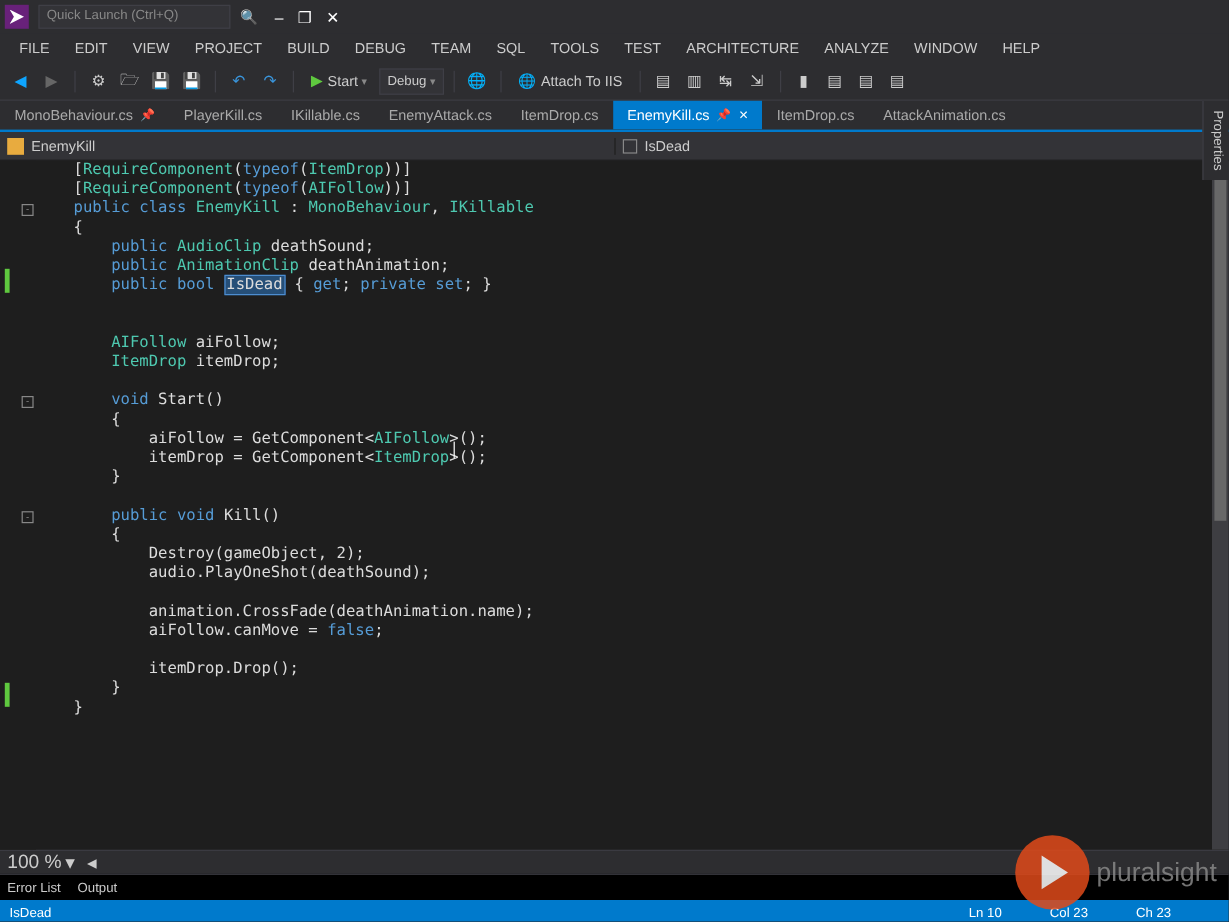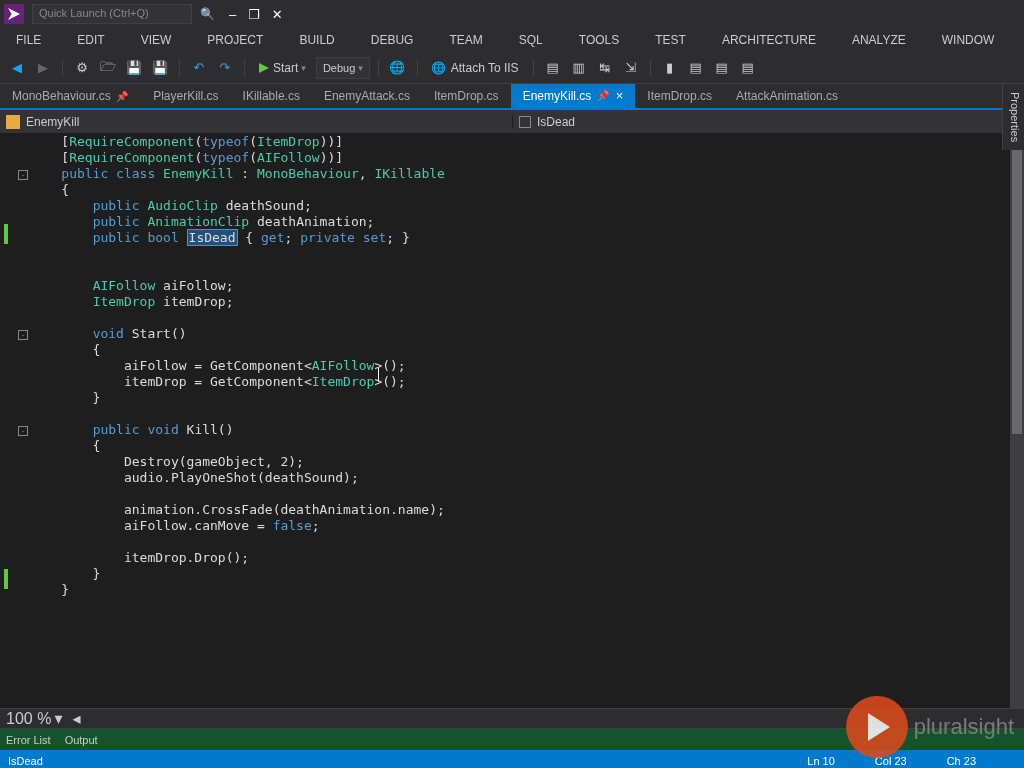--- a/index.html
+++ b/index.html
@@ -4,21 +4,21 @@
 <style>
 * { margin:0; padding:0; box-sizing:border-box; }
 body { font-family:"Segoe UI",Arial,sans-serif; font-size:12px; background:#2d2d30; color:#ccc; width:1024px; height:768px; overflow:hidden; position:relative; }
 .title-bar { height:28px; background:#2d2d30; display:flex; align-items:center; padding:0 4px; }
 .vs-logo { width:20px; height:20px; background:#68217a; margin-right:8px; position:relative; display:flex; align-items:center; justify-content:center; }
 .vs-logo::before{content:"";position:absolute;width:12px;height:12px;background:#fff;clip-path:polygon(0 0,100% 50%,0 100%,30% 50%);}
 .title-text { color:#999; font-size:11px; flex:1; }
 .quicklaunch { background:#333337; border:1px solid #3f3f46; width:160px; height:20px; color:#888; padding:2px 6px; font-size:11px; margin-right:8px;}
 .window-controls { display:flex; gap:12px; color:#fff; }
 .window-controls span{cursor:pointer;font-size:13px;}
-.menu-bar { height:24px; display:flex; align-items:center; padding:0 6px; gap:16px; }
+.menu-bar { height:24px; display:flex; align-items:center; padding:0 6px; gap:1px; }
 .menu-bar span { color:#ccc; padding:4px 10px; font-size:12px; cursor:pointer; }
 .toolbar { height:32px; display:flex; align-items:center; padding:0 6px; gap:4px; border-bottom:1px solid #3f3f46;}
 .toolbar-btn { width:22px; height:22px; display:flex; align-items:center; justify-content:center; color:#ccc; cursor:pointer; font-size:13px;}
 .toolbar-sep { width:1px; height:18px; background:#3f3f46; margin:0 4px;}
 .start-btn{display:flex;align-items:center;color:#ccc;padding:2px 6px;cursor:pointer;}
 .start-btn svg{margin-right:4px;}
 .dropdown{background:#333337;border:1px solid #3f3f46;color:#ccc;padding:2px 6px;font-size:11px;height:22px;display:flex;align-items:center;cursor:pointer;}
 .tab-strip { height:26px; background:#2d2d30; display:flex; align-items:flex-end; border-bottom:2px solid #007acc; overflow:hidden;}
 .tab { padding:5px 12px; color:#aaa; font-size:12px; cursor:pointer; display:flex; align-items:center; gap:6px; white-space:nowrap;}
 .tab.active { background:#007acc; color:#fff; }
@@ -32,21 +32,21 @@
 .editor-area { position:relative; height:574px; background:#1e1e1e; display:flex; }
 .gutter { width:30px; background:#1e1e1e; position:relative;}
 .fold{position:absolute;left:18px;width:10px;height:10px;border:1px solid #888;color:#888;font-size:8px;line-height:8px;text-align:center;cursor:pointer;}
 .bar-green{position:absolute;left:4px;width:4px;background:#5fc93f;}
 .code { flex:1; font-family:Consolas,monospace; font-size:13px; line-height:16px; padding:0 0; white-space:pre; color:#dcdcdc; overflow:hidden;}
 .kw{color:#569cd6;} .type{color:#4ec9b0;} .sel{background:#264f78;border:1px solid #4d8dd0;padding:0 1px;}
 .scrollbar{width:14px;background:#3e3e42;position:relative;}
 .scroll-thumb{position:absolute;top:0;left:2px;right:2px;height:300px;background:#686868;}
 .zoom-bar{height:20px;background:#2d2d30;display:flex;align-items:center;padding:0 6px;border-top:1px solid #3f3f46;}
 .zoom-bar span{color:#ccc;font-size:16px;}
-.bottom-tabs{height:22px;background:#14532d;display:flex;align-items:center;padding:0 6px;gap:14px;border-top:1px solid #3f3f46;}
+.bottom-tabs{height:22px;background:#000000;display:flex;align-items:center;padding:0 6px;gap:14px;border-top:1px solid #3f3f46;}
 .bottom-tabs span{color:#ccc;font-size:11px;cursor:pointer;}
 .status-bar{height:22px;background:#007acc;display:flex;align-items:center;color:#fff;font-size:11px;padding:0 8px;}
 .status-bar .sp{flex:1;}
 .status-bar span{margin-right:40px;}
 .side-tab{position:absolute;right:0;top:84px;width:22px;background:#2d2d30;writing-mode:vertical-rl;padding:8px 3px;color:#ccc;font-size:11px;border-left:1px solid #3f3f46;cursor:pointer;}
 .watermark{position:absolute;right:10px;bottom:10px;display:flex;align-items:center;gap:6px;opacity:0.85;}
 .watermark-circle{width:62px;height:62px;border-radius:50%;background:#e04a1a;display:flex;align-items:center;justify-content:center;}
 .watermark-play{width:0;height:0;border-left:22px solid #fff;border-top:14px solid transparent;border-bottom:14px solid transparent;margin-left:5px;}
 .watermark-text{color:#888;font-size:22px;font-weight:300;}
 .cursor-caret{position:absolute;width:1px;height:14px;background:#fff;}

